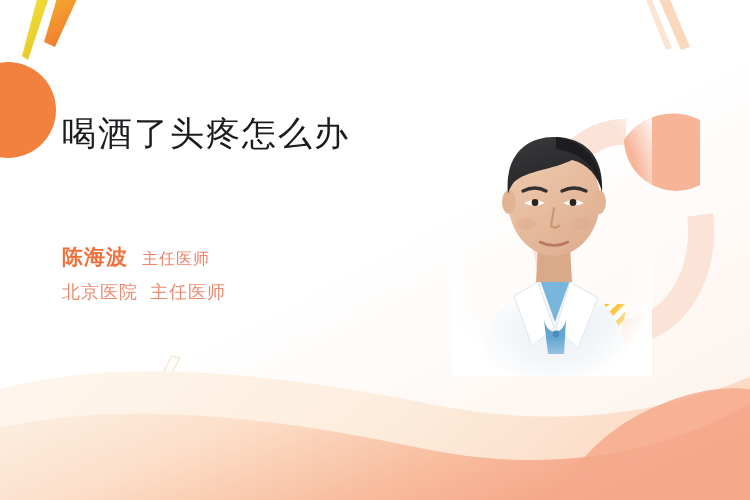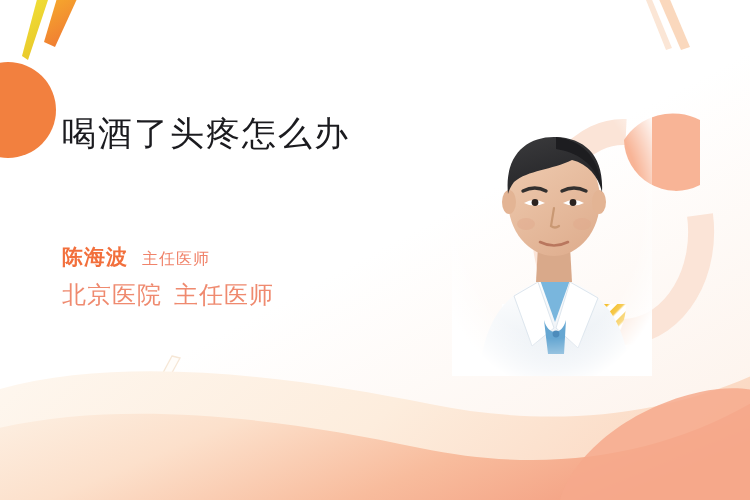--- a/index.html
+++ b/index.html
@@ -43,21 +43,21 @@
   #doctor-name {
     font-size:21px; font-weight:700;
     color:#f26f3c; letter-spacing:1px;
   }
   #doctor-title {
     font-size:16px; font-weight:400;
     color:#f0836a; letter-spacing:1px;
     margin-left:14px;
   }
   #doctor-hospital, #doctor-dept {
-    font-size:24px; font-weight:400;
+    font-size:18px; font-weight:400;
     color:#ef8a6f; letter-spacing:1px;
   }
   #doctor-dept { margin-left:12px; }
 
   
   #portrait-wrap {
     position:absolute;
     left:452px; top:96px;
     width:200px; height:280px;
     z-index:30;

